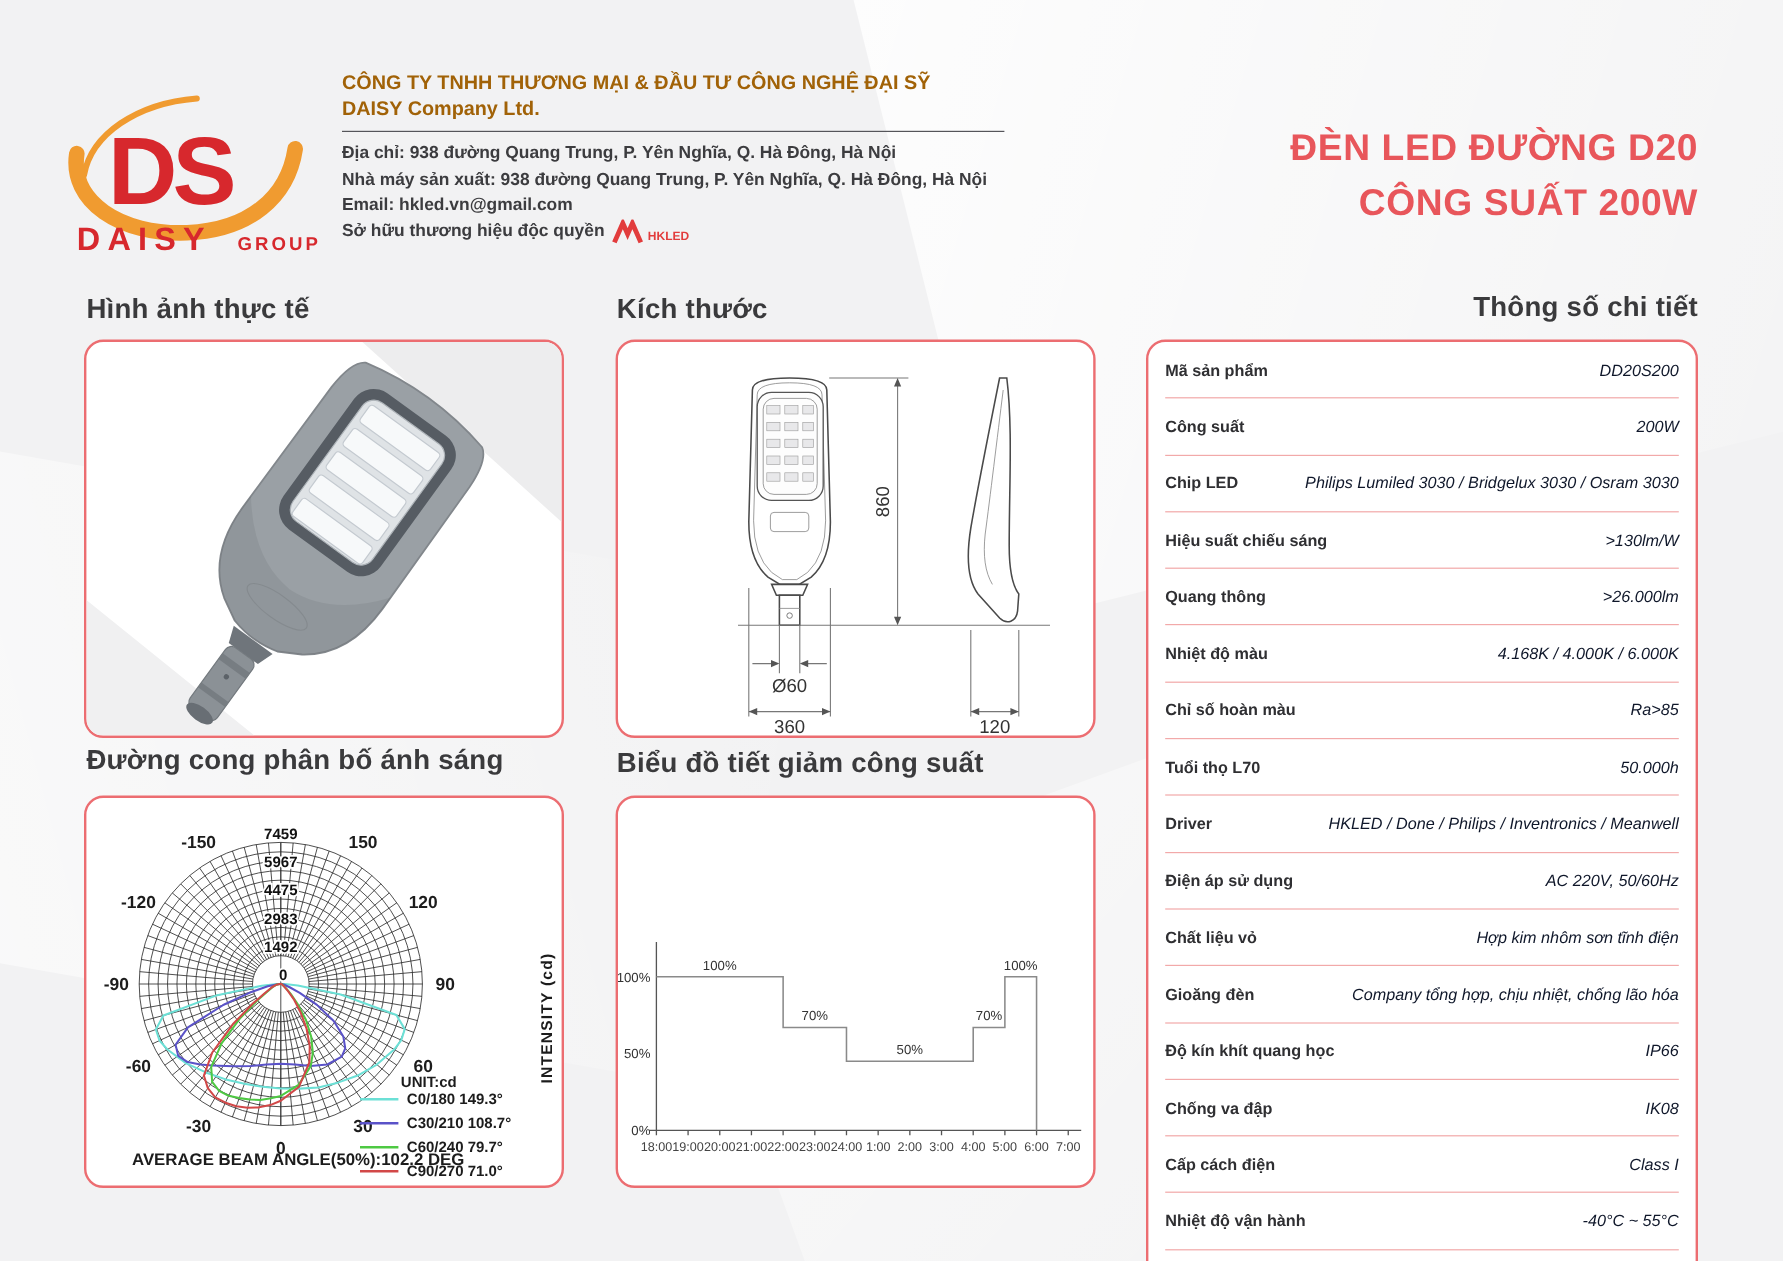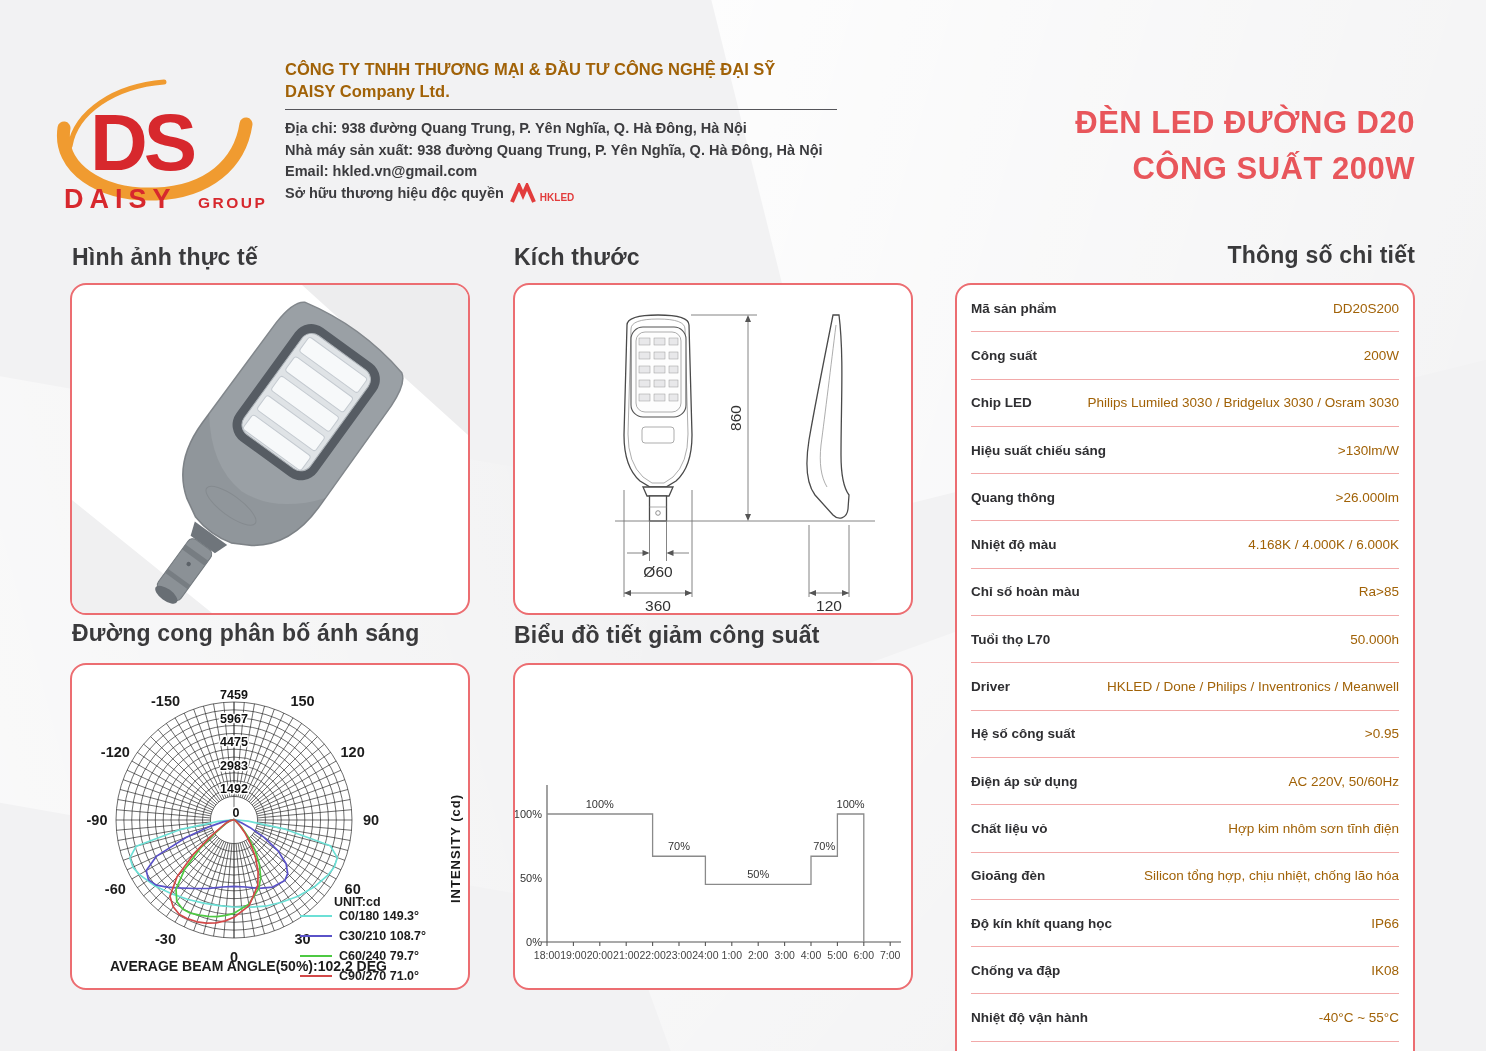--- a/index.html
+++ b/index.html
@@ -44,21 +44,21 @@
   .card-photo { left:70px;  top:283px; width:400px; height:332px; }
   .card-dims  { left:513px; top:283px; width:400px; height:332px; }
   .card-specs { left:955px; top:283px; width:460px; height:807px; display:flex; flex-direction:column; padding:0 0; }
   .card-curve { left:70px;  top:663px; width:400px; height:327px; }
   .card-power { left:513px; top:663px; width:400px; height:327px; }
 
   .spec-row { flex:1; display:flex; align-items:center; justify-content:space-between;
               margin:0 14px; border-bottom:1px solid #f2a9a9; gap:12px; }
   .spec-row.last { border-bottom:none;gap:15px; }
   .spec-label { font-weight:bold; font-size:13.5px; color:#2f2f32; white-space:nowrap; }
-  .spec-value { font-size:13.5px; color:#a16207; text-align:center; }
+  .spec-value { font-style:italic; font-size:13.5px; color:#0f172a; text-align:center; }
 
   svg { display:block; }
   text { font-family:"Liberation Sans", sans-serif; }
 </style>
 </head>
 <body>
 
 <div class="page">
   <div class="bg-shape bg-a"></div>
   <div class="bg-shape bg-b"></div>
@@ -219,42 +219,42 @@
       </div>
       <div class="spec-row">
         <span class="spec-label">Tuổi thọ L70</span>
         <span class="spec-value">50.000h</span>
       </div>
       <div class="spec-row">
         <span class="spec-label">Driver</span>
         <span class="spec-value">HKLED / Done / Philips / Inventronics / Meanwell</span>
       </div>
       <div class="spec-row">
-        <span class="spec-label">Hệ số công suất</span>
-        <span class="spec-value">&gt;0.95</span>
-      </div>
-      <div class="spec-row">
         <span class="spec-label">Điện áp sử dụng</span>
         <span class="spec-value">AC 220V, 50/60Hz</span>
       </div>
       <div class="spec-row">
         <span class="spec-label">Chất liệu vỏ</span>
         <span class="spec-value">Hợp kim nhôm sơn tĩnh điện</span>
       </div>
       <div class="spec-row">
         <span class="spec-label">Gioăng đèn</span>
-        <span class="spec-value">Silicon tổng hợp, chịu nhiệt, chống lão hóa</span>
+        <span class="spec-value">Company tổng hợp, chịu nhiệt, chống lão hóa</span>
       </div>
       <div class="spec-row">
         <span class="spec-label">Độ kín khít quang học</span>
         <span class="spec-value">IP66</span>
       </div>
       <div class="spec-row">
         <span class="spec-label">Chống va đập</span>
         <span class="spec-value">IK08</span>
+      </div>
+      <div class="spec-row">
+        <span class="spec-label">Cấp cách điện</span>
+        <span class="spec-value">Class I</span>
       </div>
       <div class="spec-row">
         <span class="spec-label">Nhiệt độ vận hành</span>
         <span class="spec-value">-40°C ~ 55°C</span>
       </div>
       <div class="spec-row last">
         <span class="spec-label">Chứng nhận</span>
         <span class="spec-value">ISO 9001:2015, TCVN 7722-1:2017</span>
       </div>
     </div>

